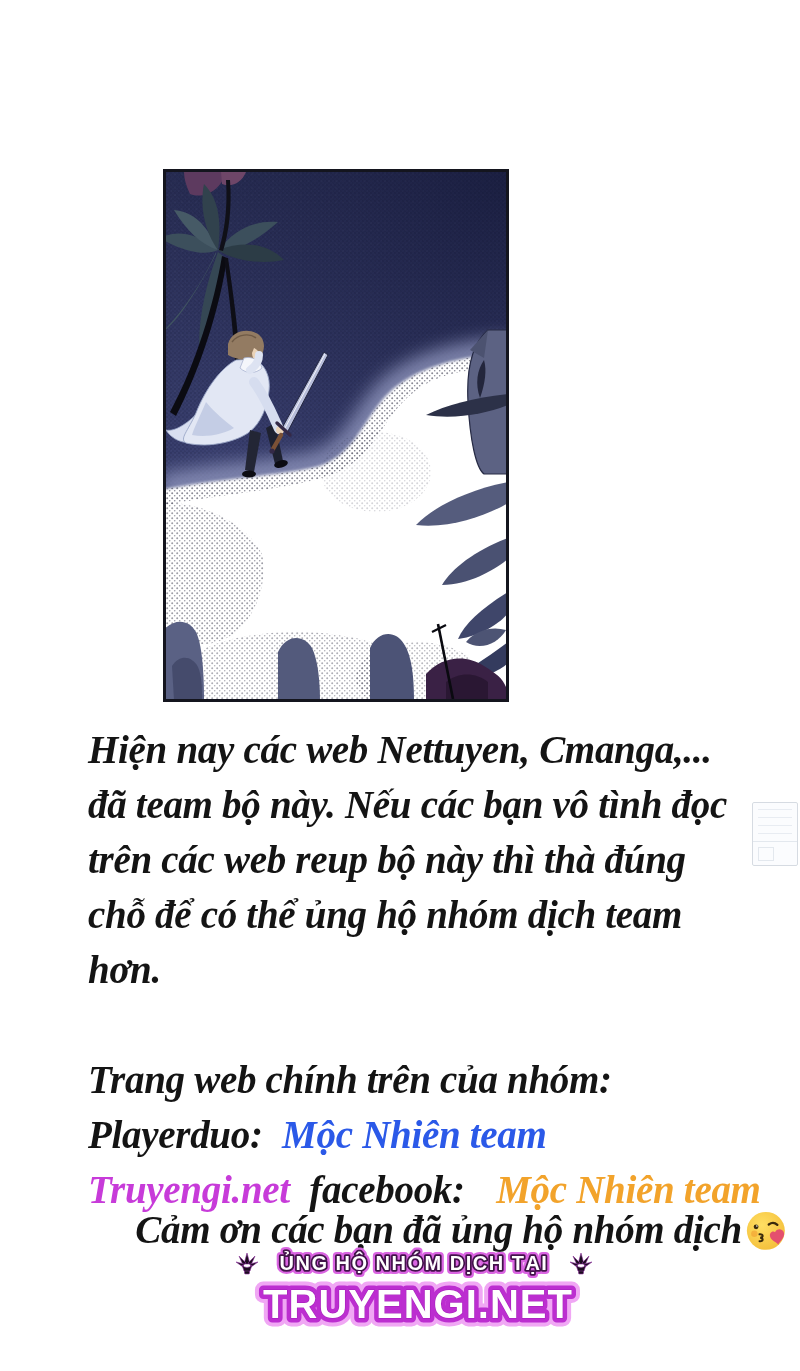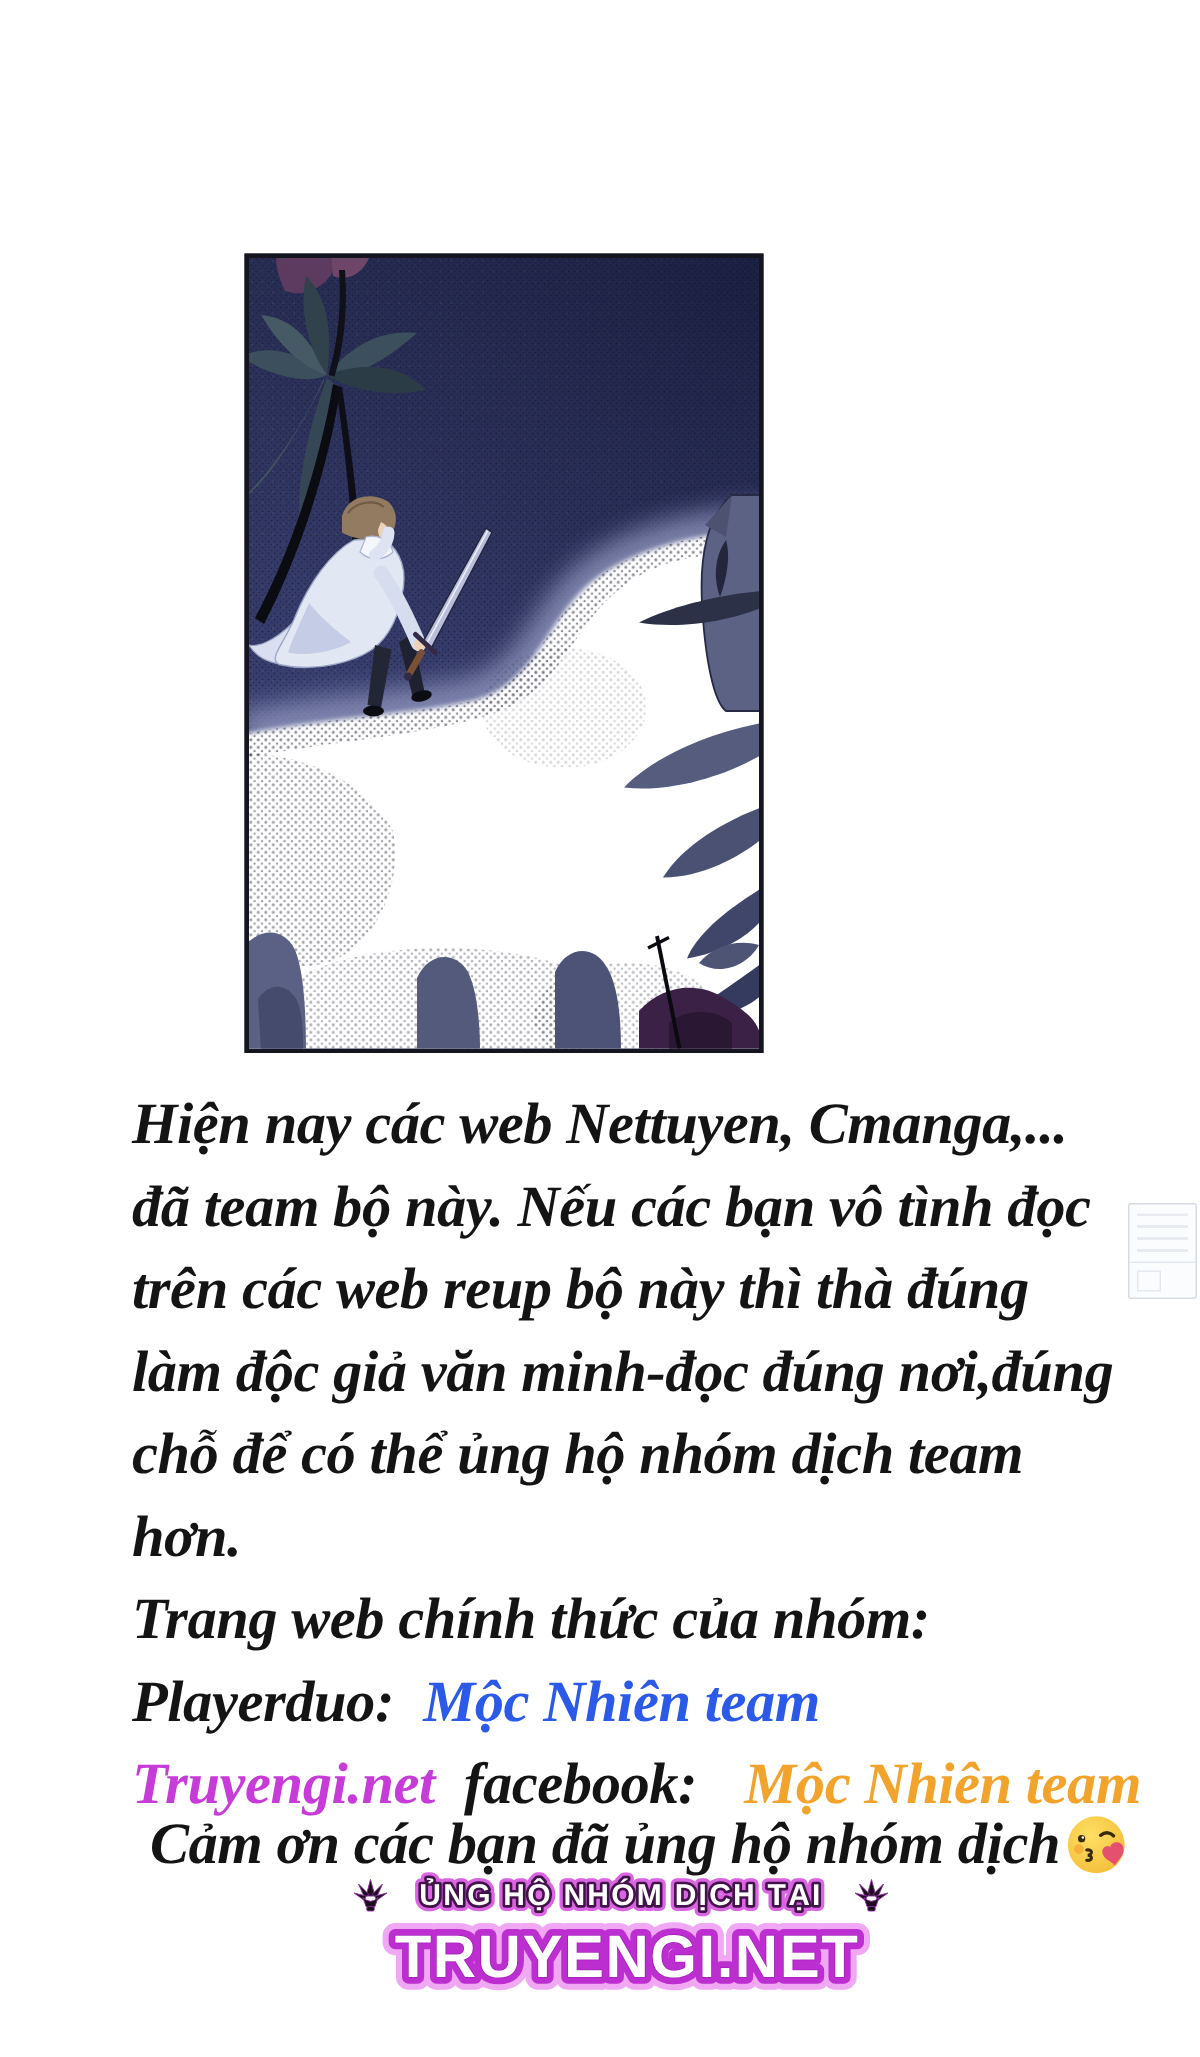--- a/index.html
+++ b/index.html
@@ -31,21 +31,21 @@
 
   
   .serifbold{font:italic 700 39px/55px "Liberation Serif",serif;color:#141414;letter-spacing:-0.3px;}
   .notice{position:absolute;left:88px;top:722px;width:670px;}
   .official{position:absolute;left:88px;top:1052px;width:680px;}
   .links-line{white-space:nowrap;}
   .website{color:#c73bd9;}
   .fb-label{margin-left:10px;}
   .fb-name{color:#f2a32b;margin-left:22px;}
   .pd-name{color:#2b59e8;margin-left:10px;}
-  .thanks{position:absolute;left:100px;top:1202px;width:690px;white-space:nowrap;}
+  .thanks{position:absolute;left:100px;top:1202px;width:690px;white-space:nowrap;text-align:right;}
   .thanks .kiss{vertical-align:-12px;margin-left:2px;}
 
   
   .support{
     position:absolute;left:0;top:1246px;width:800px;
     display:flex;justify-content:center;align-items:center;gap:5px;
     transform:translateX(14px);
   }
   .site-banner{
     position:absolute;left:0;top:1276px;width:800px;
@@ -194,27 +194,26 @@
   <div class="reader-widget">
     <div class="rw-lines"></div>
     <div class="rw-divider"></div>
     <div class="rw-box"></div>
   </div>
 
   <div class="notice serifbold">
     <div>Hiện nay các web Nettuyen, Cmanga,...</div>
     <div>đã team bộ này. Nếu các bạn vô tình đọc</div>
     <div>trên các web reup bộ này thì thà đúng</div>
-    <div>làm độc giả văn minh-đọc đúng nơi,đúng</div>
     <div>chỗ để có thể ủng hộ nhóm dịch team</div>
     <div>hơn.</div>
   </div>
 
   <div class="official serifbold">
-    <div>Trang web chính thức của nhóm:</div>
+    <div>Trang web chính trên của nhóm:</div>
     <div class="links-line">
       <span>Playerduo:</span>
       <span class="pd-name">Mộc Nhiên team</span>
     </div>
     <div class="links-line">
       <span class="website">Truyengi.net</span>
       <span class="fb-label">facebook:</span>
       <span class="fb-name">Mộc Nhiên team</span>
     </div>
   </div>

